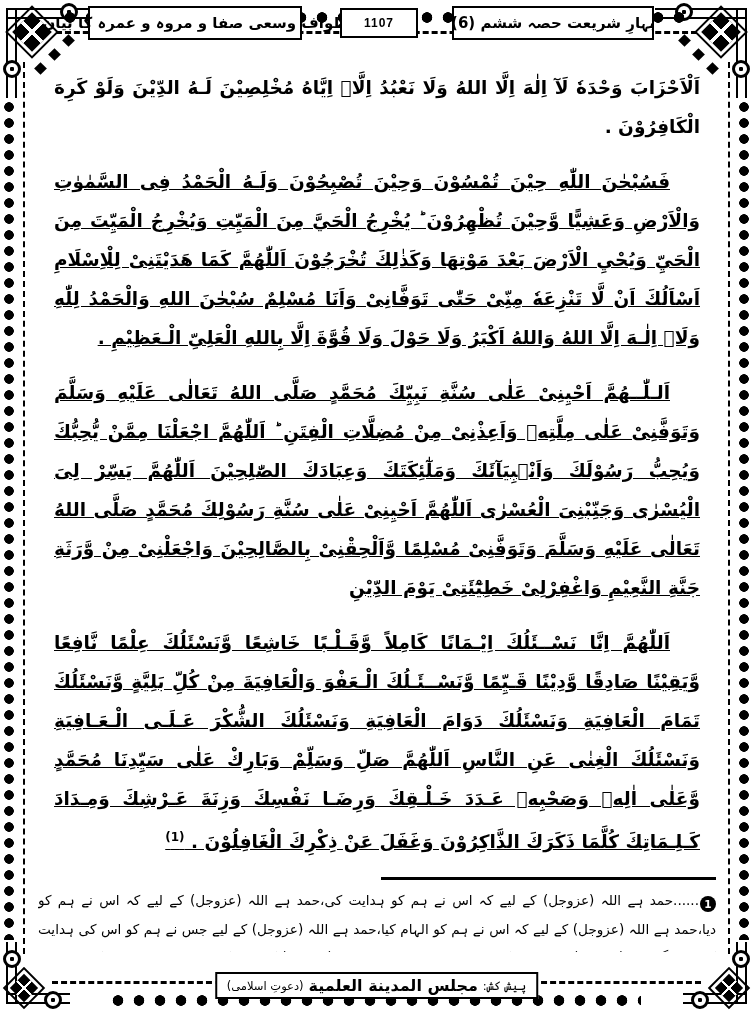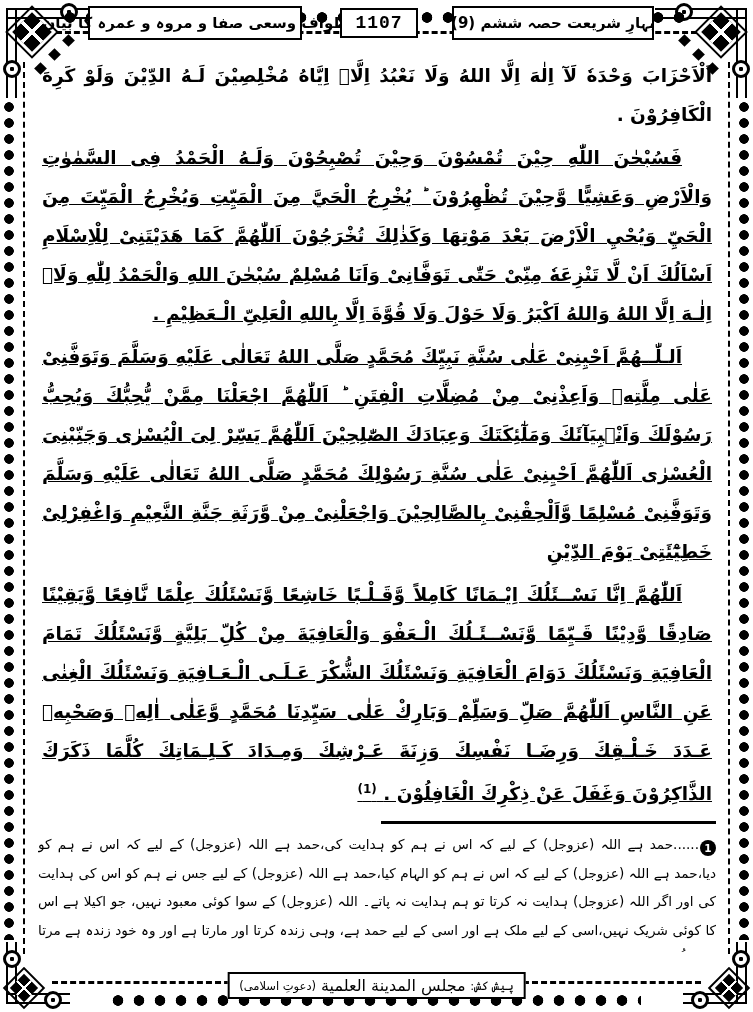--- a/index.html
+++ b/index.html
@@ -54,42 +54,42 @@
   .c-sq.s1{top:48px;left:48px;}
   .c-sq.s2{top:62px;left:34px;}
   .c-sq.s3{top:34px;left:62px;}
   
   .hbox{
     position:absolute;top:6px;height:34px;background:#fff;border:2px solid #000;
     display:flex;align-items:center;justify-content:center;direction:rtl;
     font-size:15px;font-weight:bold;z-index:5;box-sizing:border-box;white-space:nowrap;
   }
   .hbox.left{left:88px;width:214px;}
-  .hbox.center{left:340px;width:78px;top:8px;height:30px;font-size:18px;font-family:Liberation Mono, monospace;direction:ltr;letter-spacing:1px;}
+  .hbox.center{left:340px;width:78px;top:8px;height:30px;font-size:12px;font-family:Liberation Sans, sans-serif;direction:ltr;letter-spacing:1px;}
   .hbox.right{left:452px;width:202px;}
   
   .content{position:absolute;left:38px;top:52px;width:678px;height:900px;overflow:hidden;}
-  .ar{direction:rtl;text-align:justify;font-weight:bold;font-size:18.5px;line-height:39px;margin:4px;}
+  .ar{direction:rtl;text-align:justify;font-weight:bold;font-size:18.5px;line-height:39px;margin:16px;}
   .ar.indent{text-indent:30px;text-decoration:underline;}
   .fn-ref{font-size:12px;vertical-align:super;font-weight:bold;}
   .fn-sep{width:335px;height:3px;background:#000;margin:8px 0 6px auto;}
   .fn{direction:rtl;text-align:justify;font-weight:normal;font-size:13.6px;line-height:28.5px;margin:0;}
   .fn-marker{
     display:inline-flex;width:16px;height:16px;border-radius:50%;background:#000;color:#fff;
     font-size:10.5px;font-weight:bold;align-items:center;justify-content:center;
     vertical-align:-3px;margin-left:1px;
   }
   
   .ftr-box{
     position:absolute;bottom:13px;left:50%;transform:translateX(-50%);
     background:#fff;border:2px solid #000;padding:2px 10px;z-index:5;
     display:flex;direction:rtl;align-items:center;gap:5px;white-space:nowrap;
   }
   .ftr-label{font-size:12.5px;font-family:Liberation Serif, serif;}
-  .ftr-pub{font-size:16px;font-weight:normal;}
+  .ftr-pub{font-size:16px;font-weight:bold;}
   .ftr-suffix{font-size:11.5px;}
 </style>
 </head>
 <body>
 
 <div class="page">
 
   <div class="corner tl">
     <div class="c-l1"></div>
       <div class="c-l2"></div>
@@ -132,21 +132,21 @@
 
   <div class="dots-h hdr-dots"></div>
   <div class="dash-h hdr-dash"></div>
   <div class="hbox left">
     <span>طواف وسعی صفا و مروہ و عمرہ کا بیان</span>
   </div>
   <div class="hbox center">
     <span>1107</span>
   </div>
   <div class="hbox right">
-    <span>بہارِ شریعت حصہ ششم (9)</span>
+    <span>بہارِ شریعت حصہ ششم (6)</span>
   </div>
 
   <div class="content">
     <p class="ar">اَلْاَحْزَابَ وَحْدَهٗ لَآ اِلٰهَ اِلَّا اللهُ وَلَا نَعْبُدُ اِلَّاۤ اِيَّاهُ مُخْلِصِيْنَ لَـهُ الدِّيْنَ وَلَوْ كَرِهَ الْكَافِرُوْنَ .</p>
     <p class="ar indent">فَسُبْحٰنَ اللّٰهِ حِيْنَ تُمْسُوْنَ وَحِيْنَ تُصْبِحُوْنَ وَلَـهُ الْحَمْدُ فِى السَّمٰوٰتِ وَالْاَرْضِ وَعَشِيًّا وَّحِيْنَ تُظْهِرُوْنَ ؕ يُخْرِجُ الْحَيَّ مِنَ الْمَيِّتِ وَيُخْرِجُ الْمَيِّتَ مِنَ الْحَيِّ وَيُحْيِ الْاَرْضَ بَعْدَ مَوْتِهَا وَكَذٰلِكَ تُخْرَجُوْنَ اَللّٰهُمَّ كَمَا هَدَيْتَنِىْ لِلْاِسْلَامِ اَسْاَلُكَ اَنْ لَّا تَنْزِعَهٗ مِنِّىْ حَتّٰى تَوَفَّانِىْ وَاَنَا مُسْلِمٌ سُبْحٰنَ اللهِ وَالْحَمْدُ لِلّٰهِ وَلَاۤ اِلٰـهَ اِلَّا اللهُ وَاللهُ اَكْبَرُ وَلَا حَوْلَ وَلَا قُوَّةَ اِلَّا بِاللهِ الْعَلِىِّ الْـعَظِيْمِ .</p>
     <p class="ar indent">اَلـلّٰــهُمَّ اَحْيِنِىْ عَلٰى سُنَّةِ نَبِيِّكَ مُحَمَّدٍ صَلَّى اللهُ تَعَالٰى عَلَيْهِ وَسَلَّمَ وَتَوَفَّنِىْ عَلٰى مِلَّتِهٖ وَاَعِذْنِىْ مِنْ مُضِلَّاتِ الْفِتَنِ ؕ اَللّٰهُمَّ اجْعَلْنَا مِمَّنْ يُّحِبُّكَ وَيُحِبُّ رَسُوْلَكَ وَاَنْۢبِيَآئَكَ وَمَلٰٓئِكَتَكَ وَعِبَادَكَ الصّٰلِحِيْنَ اَللّٰهُمَّ يَسِّرْ لِىَ الْيُسْرٰى وَجَنِّبْنِىَ الْعُسْرٰى اَللّٰهُمَّ اَحْيِنِىْ عَلٰى سُنَّةِ رَسُوْلِكَ مُحَمَّدٍ صَلَّى اللهُ تَعَالٰى عَلَيْهِ وَسَلَّمَ وَتَوَفَّنِىْ مُسْلِمًا وَّاَلْحِقْنِىْ بِالصَّالِحِيْنَ وَاجْعَلْنِىْ مِنْ وَّرَثَةِ جَنَّةِ النَّعِيْمِ وَاغْفِرْلِىْ خَطِيْٓئَتِىْ يَوْمَ الدِّيْنِ</p>
     <p class="ar indent"><span>اَللّٰهُمَّ اِنَّا نَسْــئَلُكَ اِيْـمَانًا كَامِلاً وَّقَـلْـبًا خَاشِعًا وَّنَسْئَلُكَ عِلْمًا نَّافِعًا وَّيَقِيْنًا صَادِقًا وَّدِيْنًا قَـيِّمًا وَّنَسْــئَـلُكَ الْـعَفْوَ وَالْعَافِيَةَ مِنْ كُلِّ بَلِيَّةٍ وَّنَسْئَلُكَ تَمَامَ الْعَافِيَةِ وَنَسْئَلُكَ دَوَامَ الْعَافِيَةِ وَنَسْئَلُكَ الشُّكْرَ عَـلَـى الْـعَـافِيَةِ وَنَسْئَلُكَ الْغِنٰى عَنِ النَّاسِ اَللّٰهُمَّ صَلِّ وَسَلِّمْ وَبَارِكْ عَلٰى سَيِّدِنَا مُحَمَّدٍ وَّعَلٰى اٰلِهٖ وَصَحْبِهٖ عَـدَدَ خَـلْـقِكَ وَرِضَـا نَفْسِكَ وَزِنَةَ عَـرْشِكَ وَمِـدَادَ كَـلِـمَاتِكَ كُلَّمَا ذَكَرَكَ الذَّاكِرُوْنَ وَغَفَلَ عَنْ ذِكْرِكَ الْغَافِلُوْنَ .</span> <span class="fn-ref">(1)</span></p>
 
     <div class="fn-sep"></div>
 

